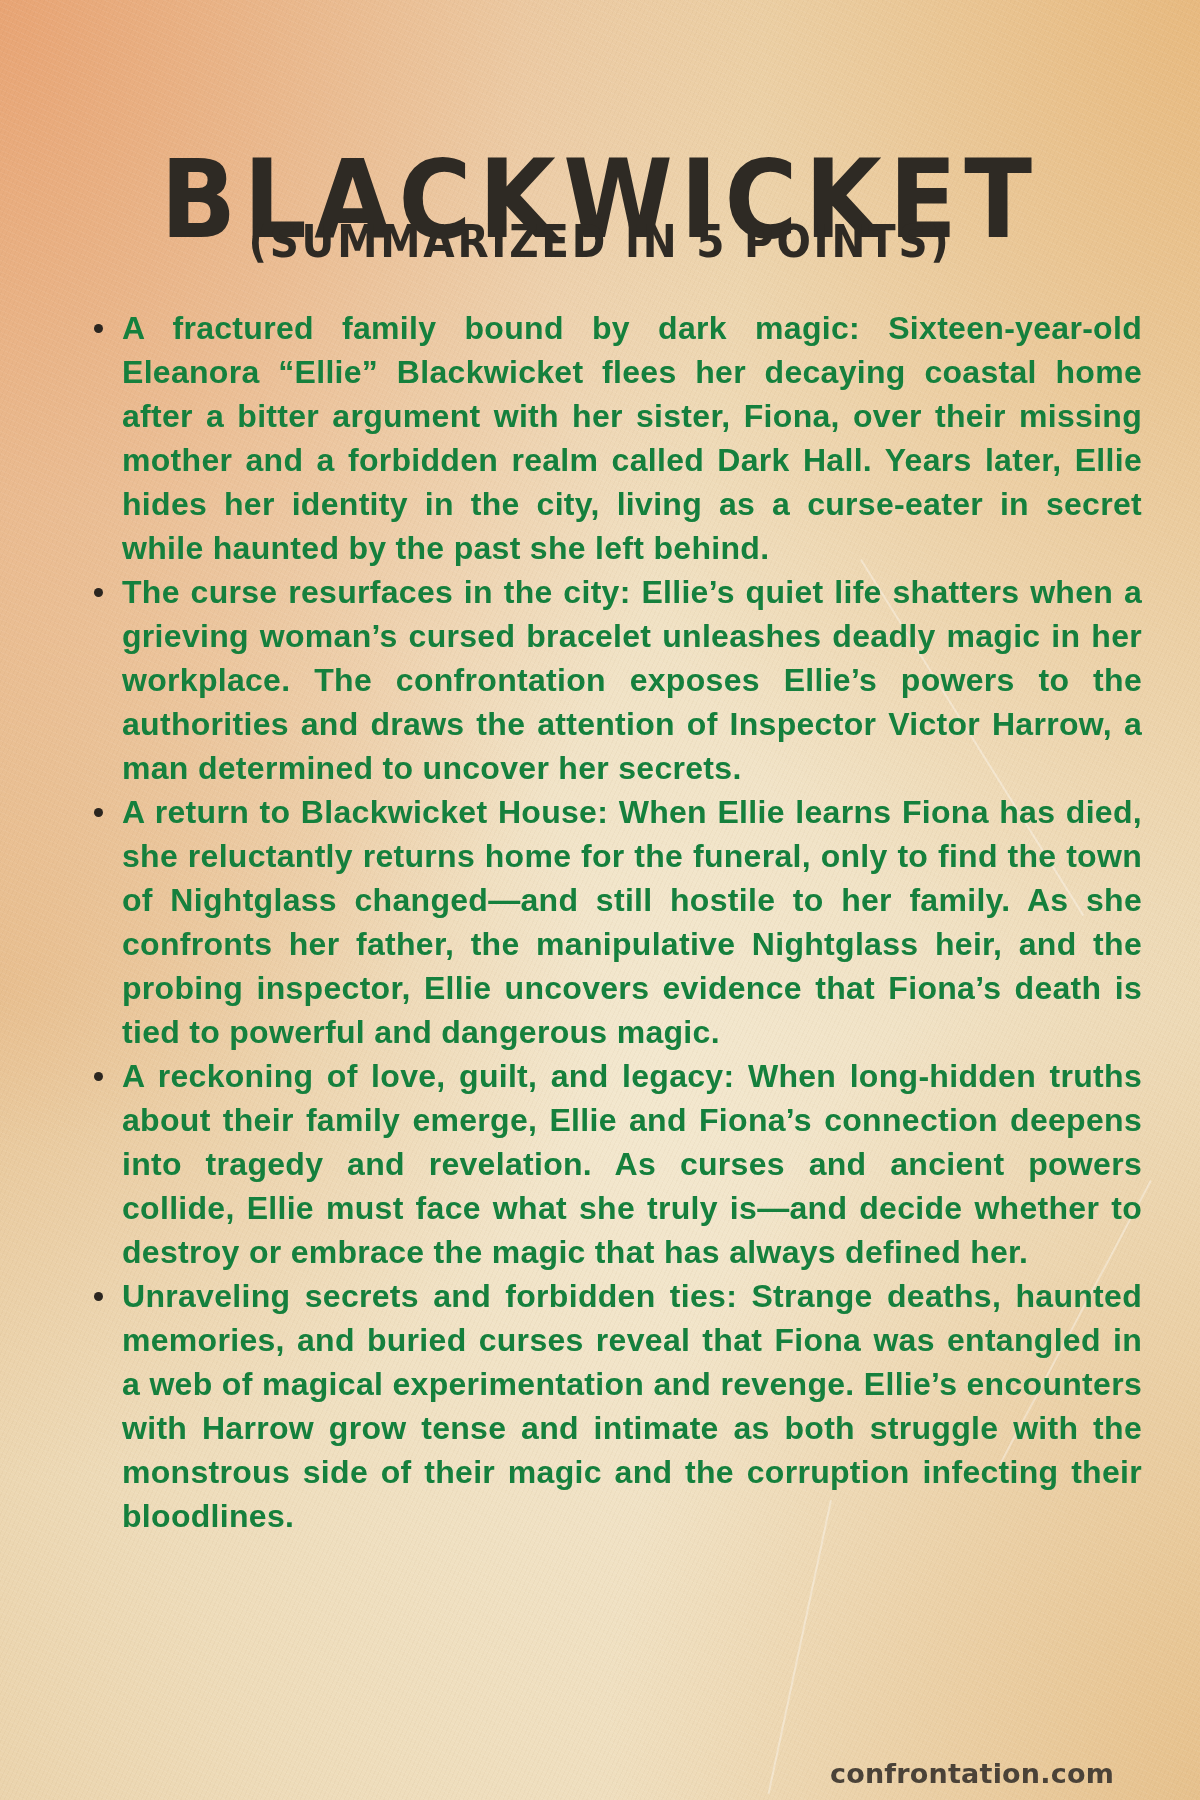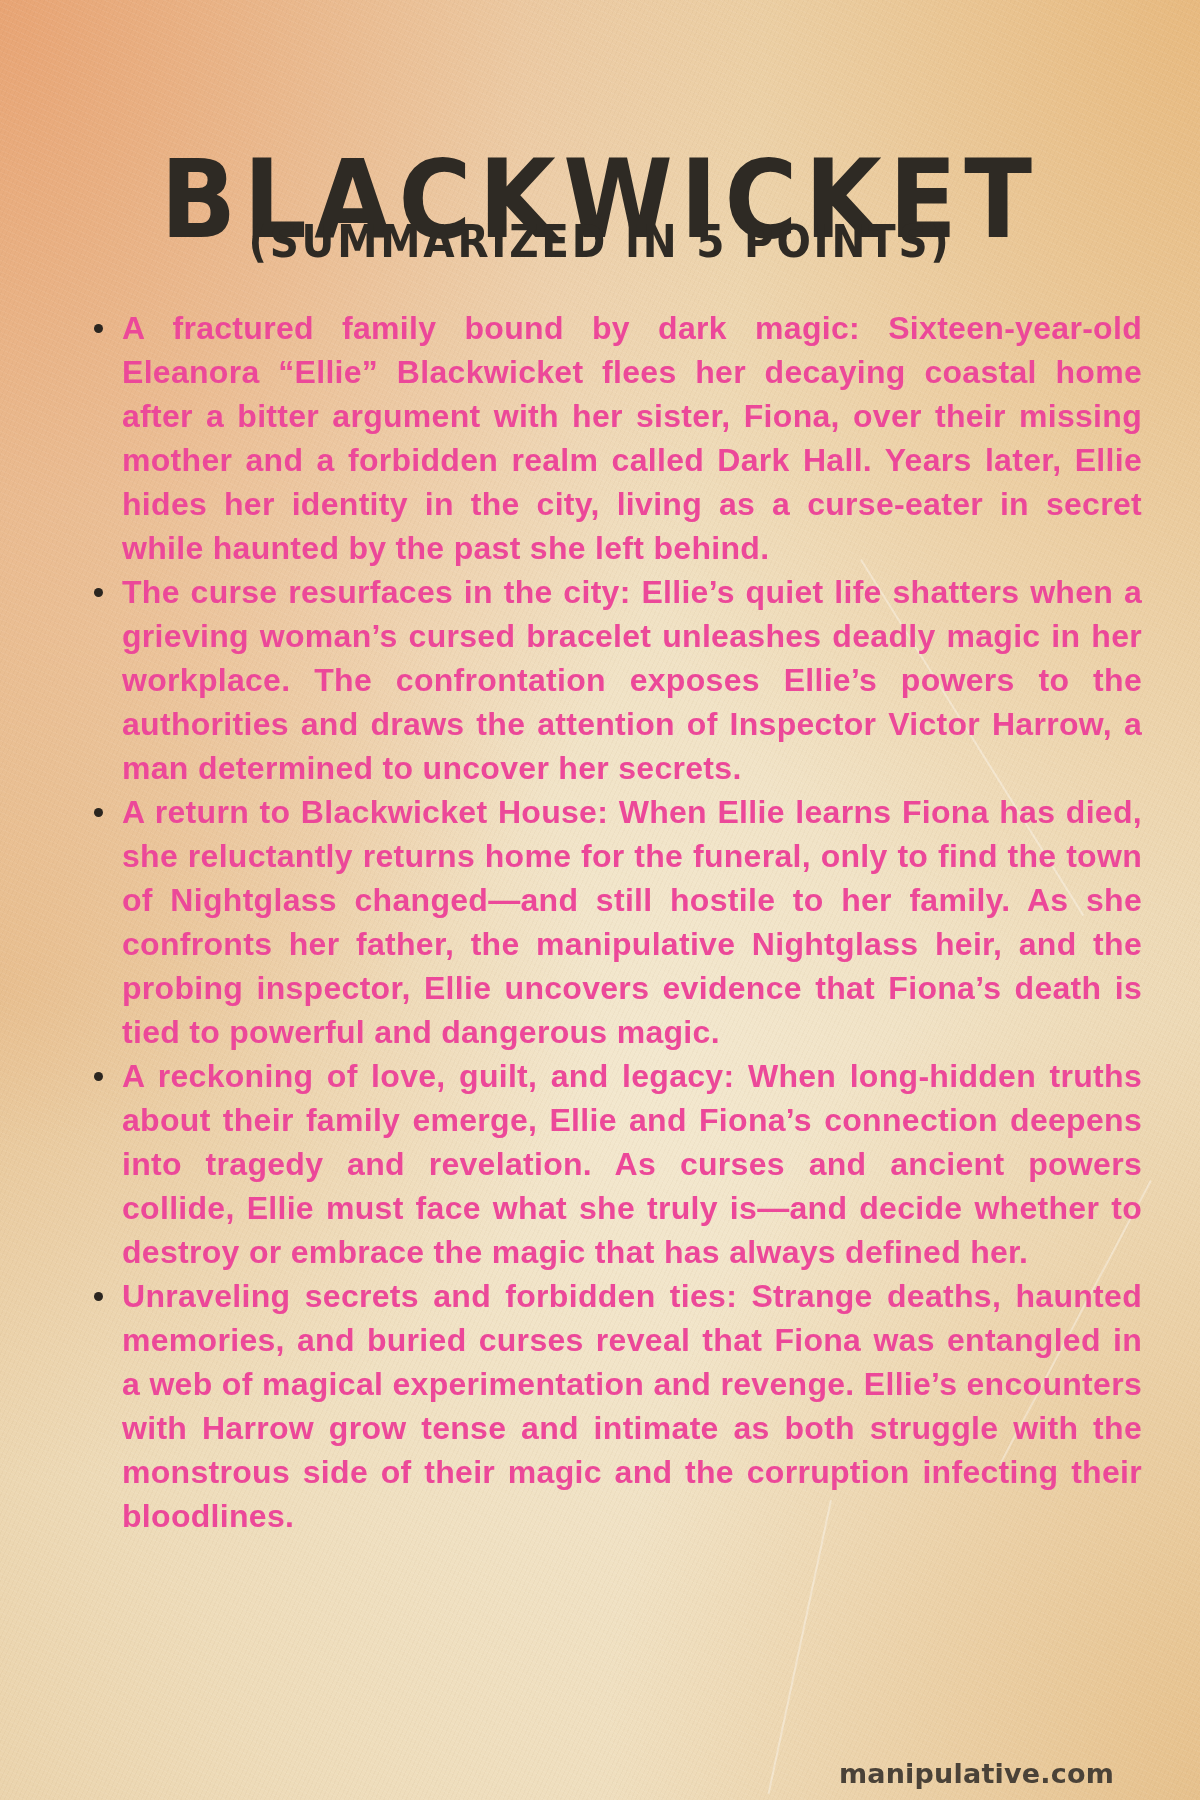--- a/index.html
+++ b/index.html
@@ -44,21 +44,21 @@
   .points {
     position: absolute; left: 122px; width: 1020px; top: 306px;
     margin: 0; padding: 0; list-style: none;
   }
   .point {
     position: relative;
     font-family: "Liberation Sans", sans-serif;
     font-weight: bold;
     font-size: 32px; line-height: 44px;
     text-align: justify;
-    color: #ec4899;
+    color: #15803d;
     letter-spacing: 0.3px;
   }
   .bullet {
     position: absolute; left: -28px; top: 18px;
     width: 9px; height: 9px; border-radius: 50%;
     background: #2b2620;
   }
   .footer {
     position: absolute; right: 86px; top: 1758px;
     font-family: "DejaVu Sans", sans-serif; font-weight: bold;
@@ -92,13 +92,13 @@
   <li class="point">
     <span class="bullet"></span>
     <span>A reckoning of love, guilt, and legacy: When long-hidden truths about their family emerge, Ellie and Fiona’s connection deepens into tragedy and revelation. As curses and ancient powers collide, Ellie must face what she truly is—and decide whether to destroy or embrace the magic that has always defined her.</span>
   </li>
   <li class="point">
     <span class="bullet"></span>
     <span>Unraveling secrets and forbidden ties: Strange deaths, haunted memories, and buried curses reveal that Fiona was entangled in a web of magical experimentation and revenge. Ellie’s encounters with Harrow grow tense and intimate as both struggle with the monstrous side of their magic and the corruption infecting their bloodlines.</span>
   </li>
 </ul>
 
-<div class="footer">manipulative.com</div>
+<div class="footer">confrontation.com</div>
 
 </body></html>

